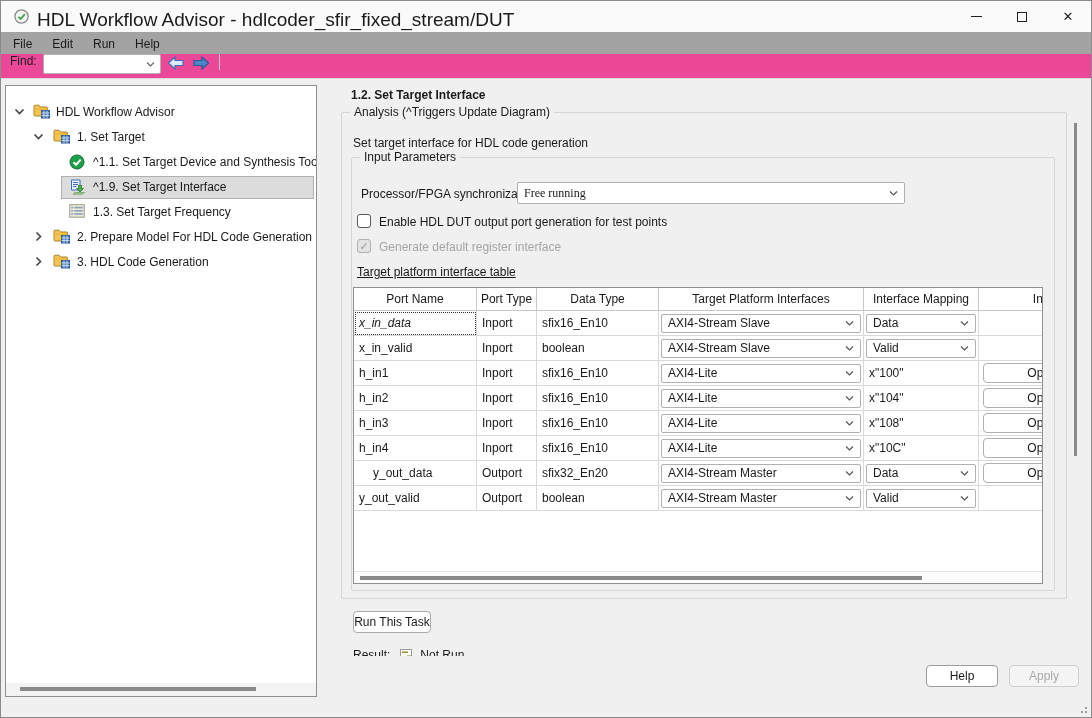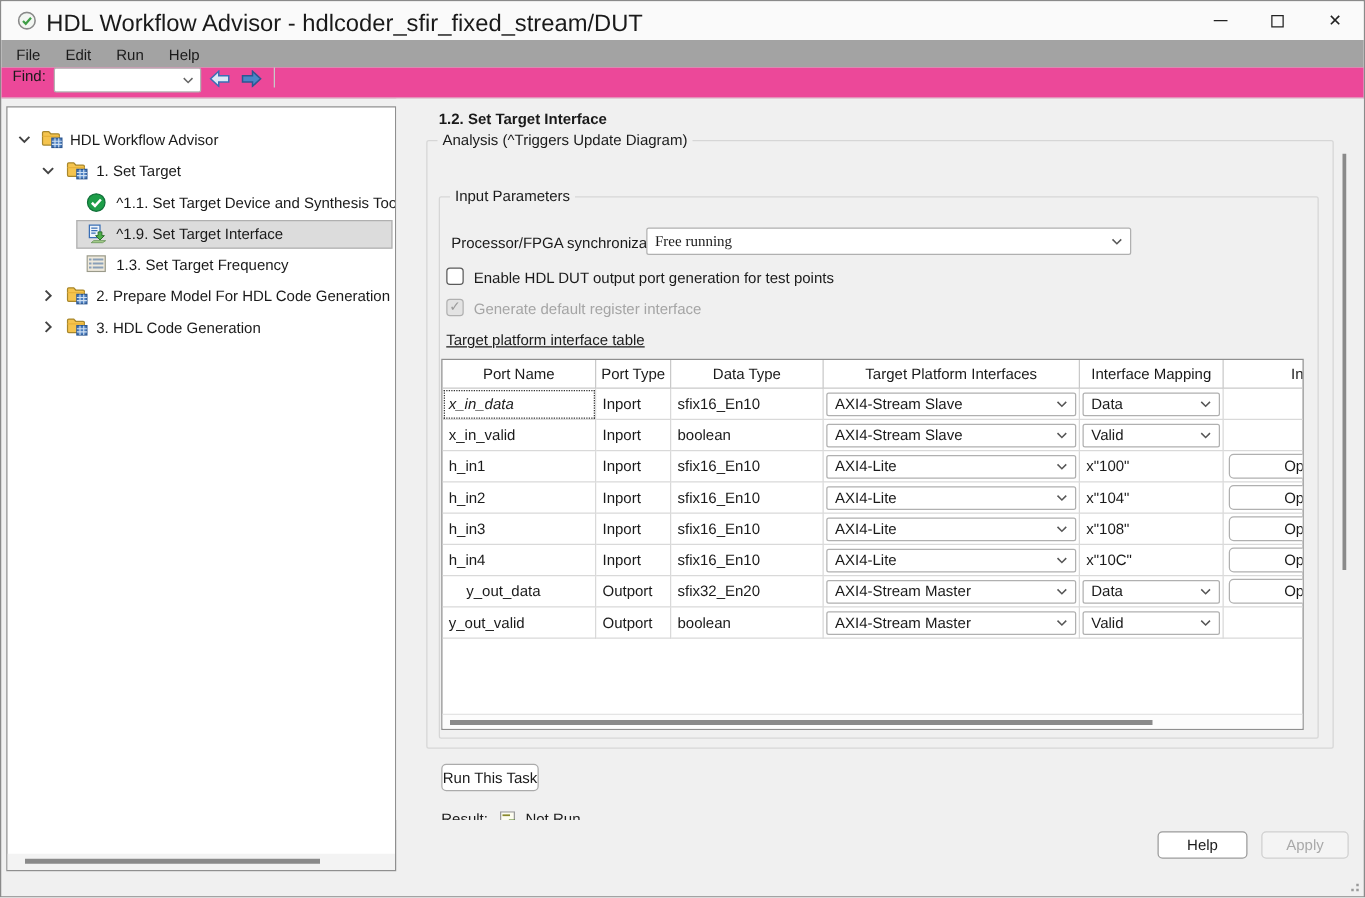--- a/index.html
+++ b/index.html
@@ -219,20 +219,21 @@
         <div class="thumb"></div>
       </div>
   </div>
 
   <div id="content">
     <div id="panel-heading">1.2. Set Target Interface</div>
 
     <div class="groupbox" id="gb-analysis">
       <span class="gb-legend">Analysis (^Triggers Update Diagram)</span>
     </div>
+    <div id="desc-text">Set target interface for HDL code generation</div>
 
     <div class="groupbox" id="gb-input">
       <span class="gb-legend">Input Parameters</span>
     </div>
 
     <span id="sync-label">Processor/FPGA synchronization:</span>
     <div class="combo" id="sync-combo">
       <span>Free running</span>
       <svg class="chev" width="11" height="11" viewBox="0 0 11 11">
           <path d="M2,3.5 L5.5,7 L9,3.5" stroke="#555" stroke-width="1.2" fill="none"></path>

